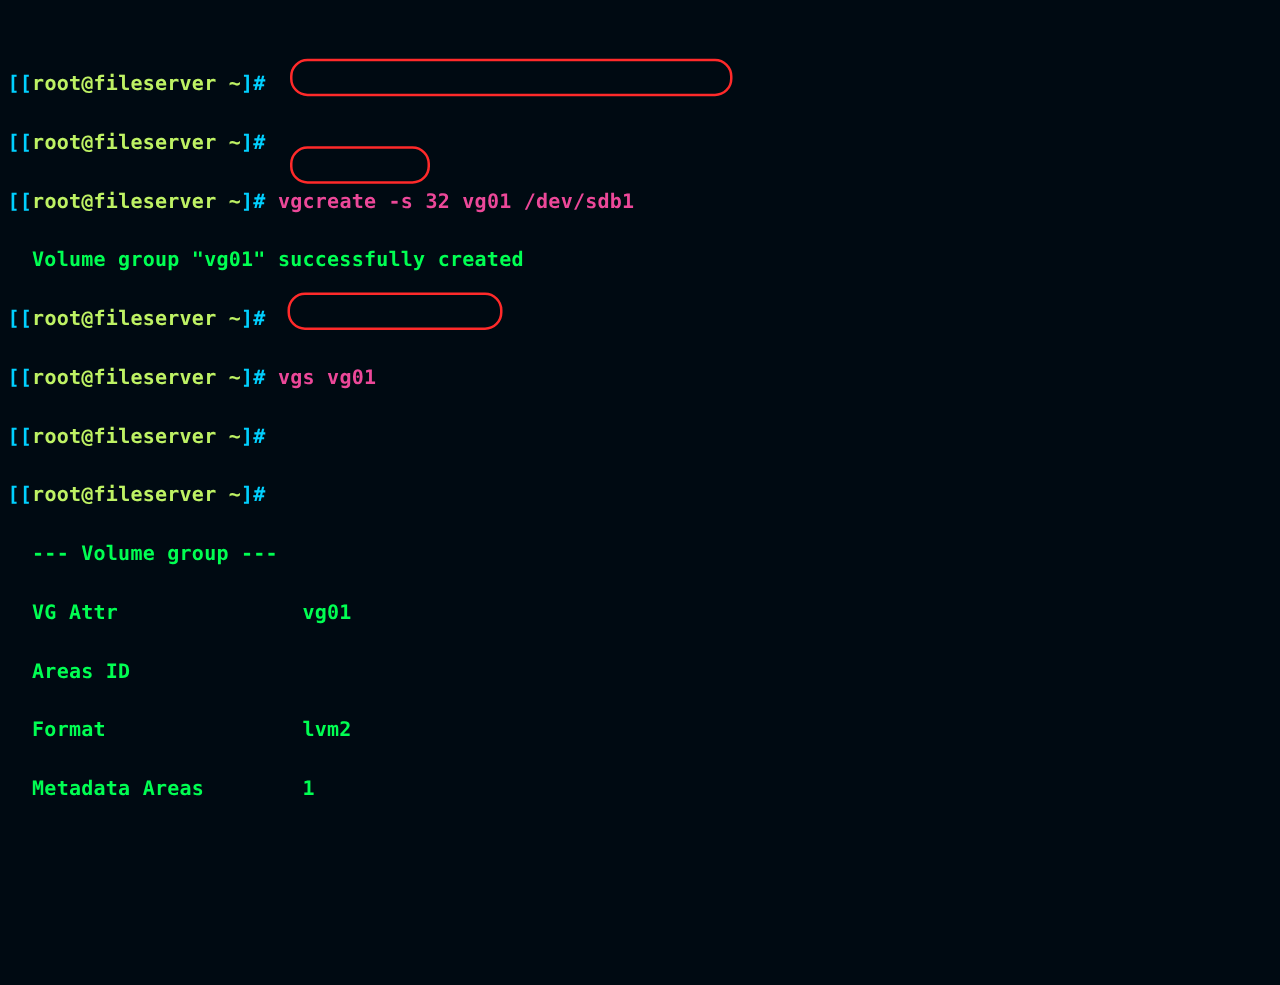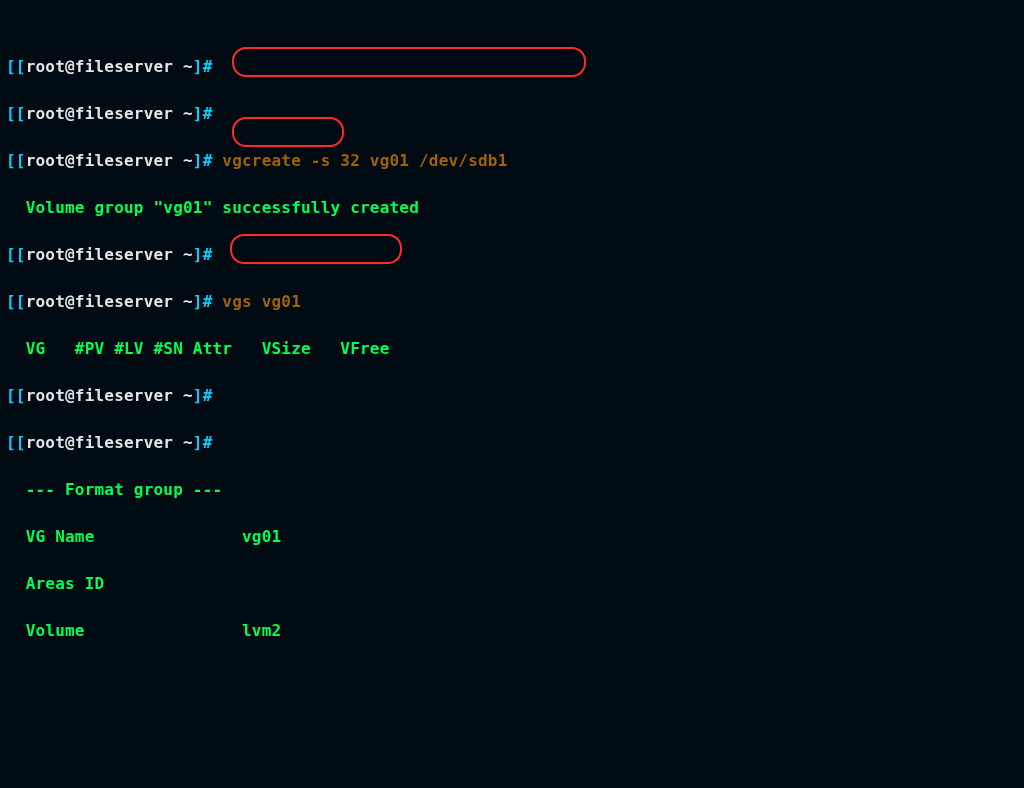--- a/index.html
+++ b/index.html
@@ -16,22 +16,22 @@
     line-height: 23.5px;
     white-space: pre;
     padding: 8px 6px;
     color: #00ff52;
     font-weight: 600;
     letter-spacing: 0.2px;
     position: relative;
   }
   .open   { color: #00d0ff; }
   .close  { color: #00d0ff; }
-  .prompt { color: #e5e5e5; }
-  .cmd    { color: #a16207; }
+  .prompt { color: #bef264; }
+  .cmd    { color: #ec4899; }
   .out    { color: #00ff52; }
   .line { white-space: pre; position: relative; }
 
   .highlight {
     position: absolute;
     border: 2px solid #ff2a2a;
     border-radius: 14px;
     pointer-events: none;
     box-sizing: border-box;
   }
@@ -40,27 +40,27 @@
 <body>
 
 <div class="terminal">
 
 <div class="line"><span class="open">[[</span><span class="prompt">root@fileserver ~</span><span class="close">]#</span><span class="cmd"></span></div>
 <div class="line"><span class="open">[[</span><span class="prompt">root@fileserver ~</span><span class="close">]#</span><span class="cmd"></span></div>
 <div class="line"><span class="open">[[</span><span class="prompt">root@fileserver ~</span><span class="close">]#</span><span class="cmd"> vgcreate -s 32 vg01 /dev/sdb1</span></div>
 <div class="line out">  Volume group "vg01" successfully created</div>
 <div class="line"><span class="open">[[</span><span class="prompt">root@fileserver ~</span><span class="close">]#</span><span class="cmd"></span></div>
 <div class="line"><span class="open">[[</span><span class="prompt">root@fileserver ~</span><span class="close">]#</span><span class="cmd"> vgs vg01</span></div>
-<div class="line out">  VG   #PV #LV #SN Attr   VSize   VFree</div>
 <div class="line"><span class="open">[[</span><span class="prompt">root@fileserver ~</span><span class="close">]#</span><span class="cmd"></span></div>
 <div class="line"><span class="open">[[</span><span class="prompt">root@fileserver ~</span><span class="close">]#</span><span class="cmd"></span></div>
-<div class="line out">  --- Format group ---</div>
-<div class="line out">  VG Name               vg01</div>
+<div class="line out">  --- Volume group ---</div>
+<div class="line out">  VG Attr               vg01</div>
 <div class="line out">  Areas ID</div>
-<div class="line out">  Volume                lvm2</div>
+<div class="line out">  Format                lvm2</div>
+<div class="line out">  Metadata Areas        1</div>
 
 
 
 
 
 
 
 
 
 

